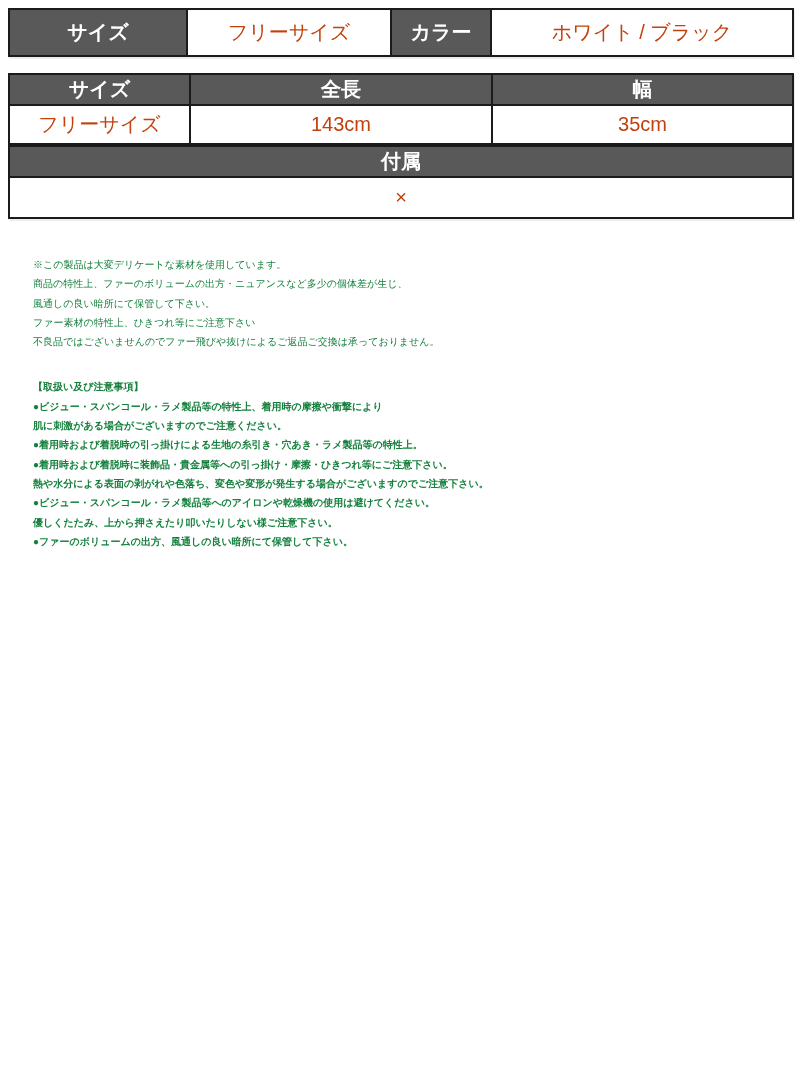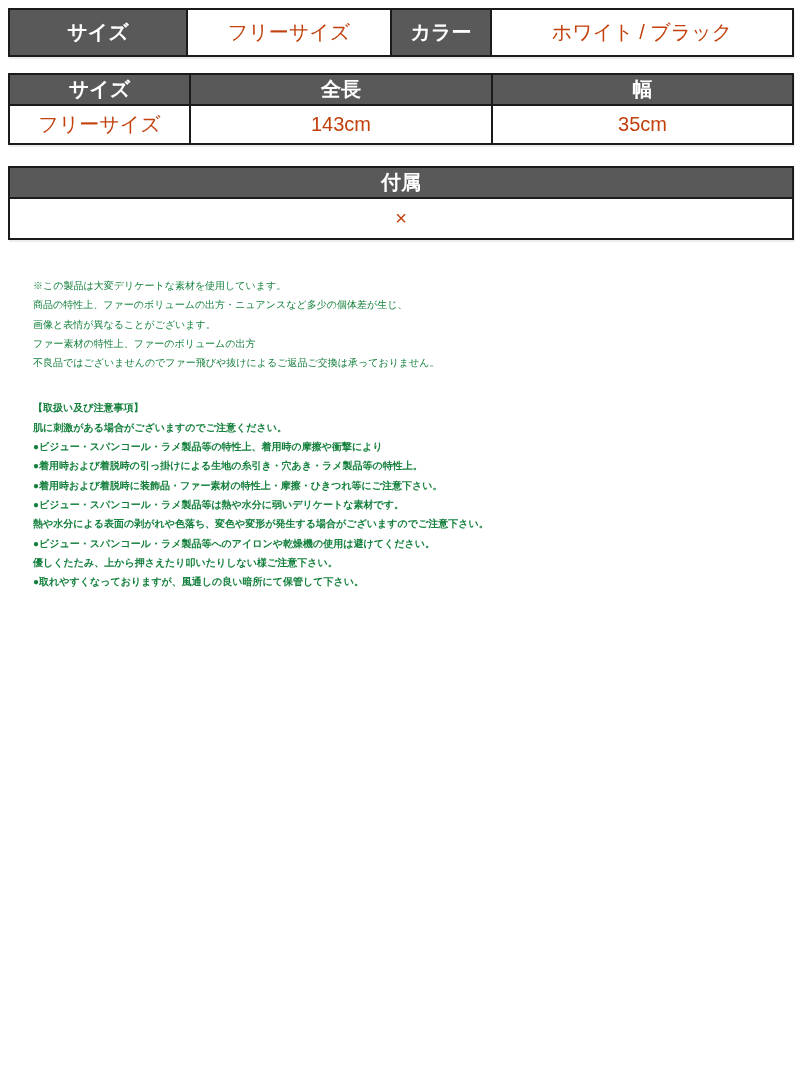--- a/index.html
+++ b/index.html
@@ -36,21 +36,21 @@
   table.spec td.hd {
     background: #595959;
     color: #ffffff;
     font-weight: bold;
   }
   #table-main { margin-top: 0; }
   #table-main tr { height: 47px; }
   #table-measure { margin-top: 16px; }
   #table-measure tr.head-row { height: 31px; }
   #table-measure tr.data-row { height: 39px; }
-  #table-accessory { margin-top: 21px; }
+  #table-accessory { }
   #table-accessory tr.head-row { height: 27px; }
   #table-accessory tr.data-row { height: 41px; }
 
   .notes {
     margin: 36px 30px 0 33px;
     font-size: 10px;
     line-height: 19.3px;
     color: #15803d;
   }
   .notes .line { white-space: nowrap; }
@@ -114,33 +114,32 @@
     </tbody>
       </table>
 
   </div>
 
   <div class="notes">
 
     <div>
       <div class="line">※この製品は大変デリケートな素材を使用しています。</div>
       <div class="line">商品の特性上、ファーのボリュームの出方・ニュアンスなど多少の個体差が生じ、</div>
-      <div class="line">画像と表情が異なることがございます。</div>
-      <div class="line">ファー素材の特性上、ファーのボリュームの出方</div>
+      <div class="line">風通しの良い暗所にて保管して下さい。</div>
+      <div class="line">ファー素材の特性上、ひきつれ等にご注意下さい</div>
       <div class="line">不良品ではございませんのでファー飛びや抜けによるご返品ご交換は承っておりません。</div>
     </div>
 
     <div class="handling">
       <div class="line">【取扱い及び注意事項】</div>
+      <div class="line">●ビジュー・スパンコール・ラメ製品等の特性上、着用時の摩擦や衝撃により</div>
       <div class="line">肌に刺激がある場合がございますのでご注意ください。</div>
-      <div class="line">●ビジュー・スパンコール・ラメ製品等の特性上、着用時の摩擦や衝撃により</div>
       <div class="line">●着用時および着脱時の引っ掛けによる生地の糸引き・穴あき・ラメ製品等の特性上。</div>
-      <div class="line">●着用時および着脱時に装飾品・ファー素材の特性上・摩擦・ひきつれ等にご注意下さい。</div>
-      <div class="line">●ビジュー・スパンコール・ラメ製品等は熱や水分に弱いデリケートな素材です。</div>
+      <div class="line">●着用時および着脱時に装飾品・貴金属等への引っ掛け・摩擦・ひきつれ等にご注意下さい。</div>
       <div class="line">熱や水分による表面の剥がれや色落ち、変色や変形が発生する場合がございますのでご注意下さい。</div>
       <div class="line">●ビジュー・スパンコール・ラメ製品等へのアイロンや乾燥機の使用は避けてください。</div>
       <div class="line">優しくたたみ、上から押さえたり叩いたりしない様ご注意下さい。</div>
-      <div class="line">●取れやすくなっておりますが、風通しの良い暗所にて保管して下さい。</div>
+      <div class="line">●ファーのボリュームの出方、風通しの良い暗所にて保管して下さい。</div>
     </div>
 
   </div>
 
 </div>
 
 </body></html>

